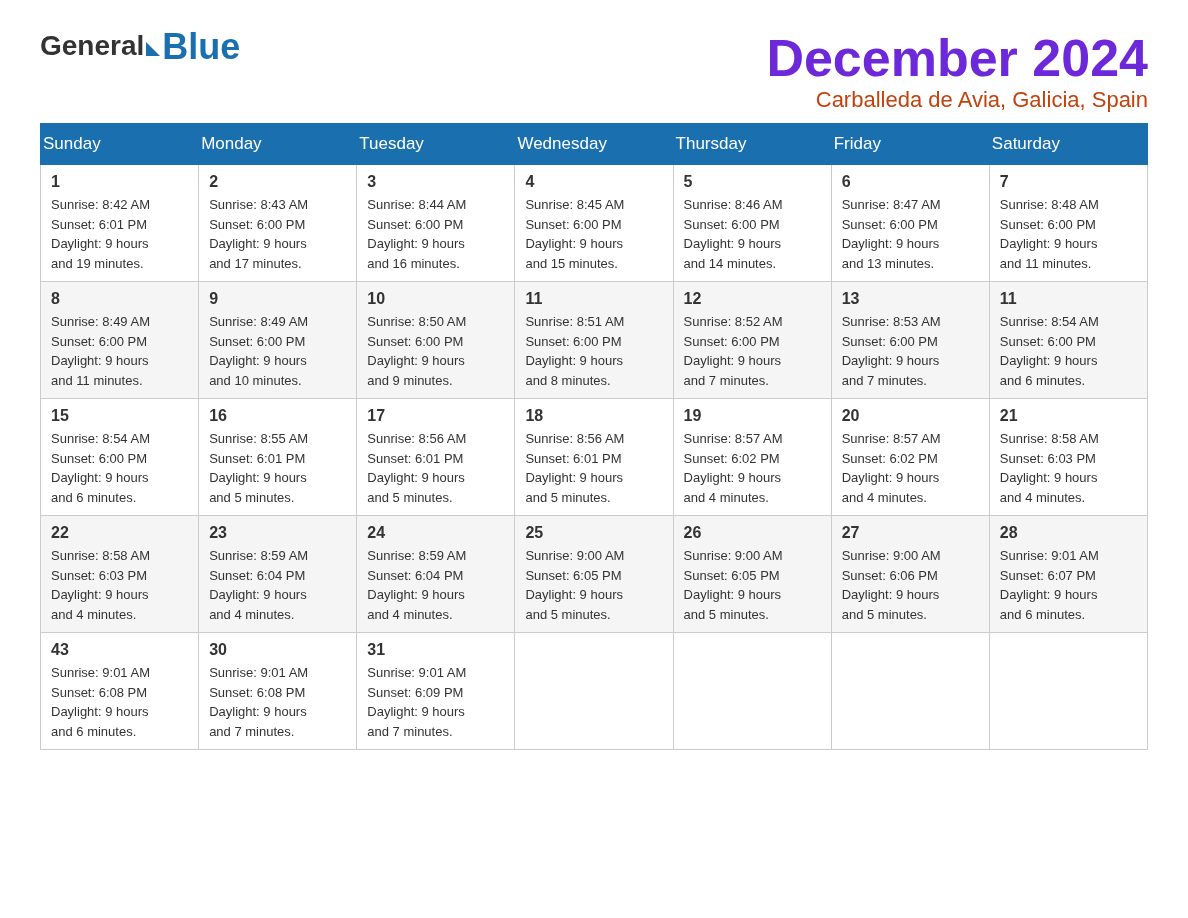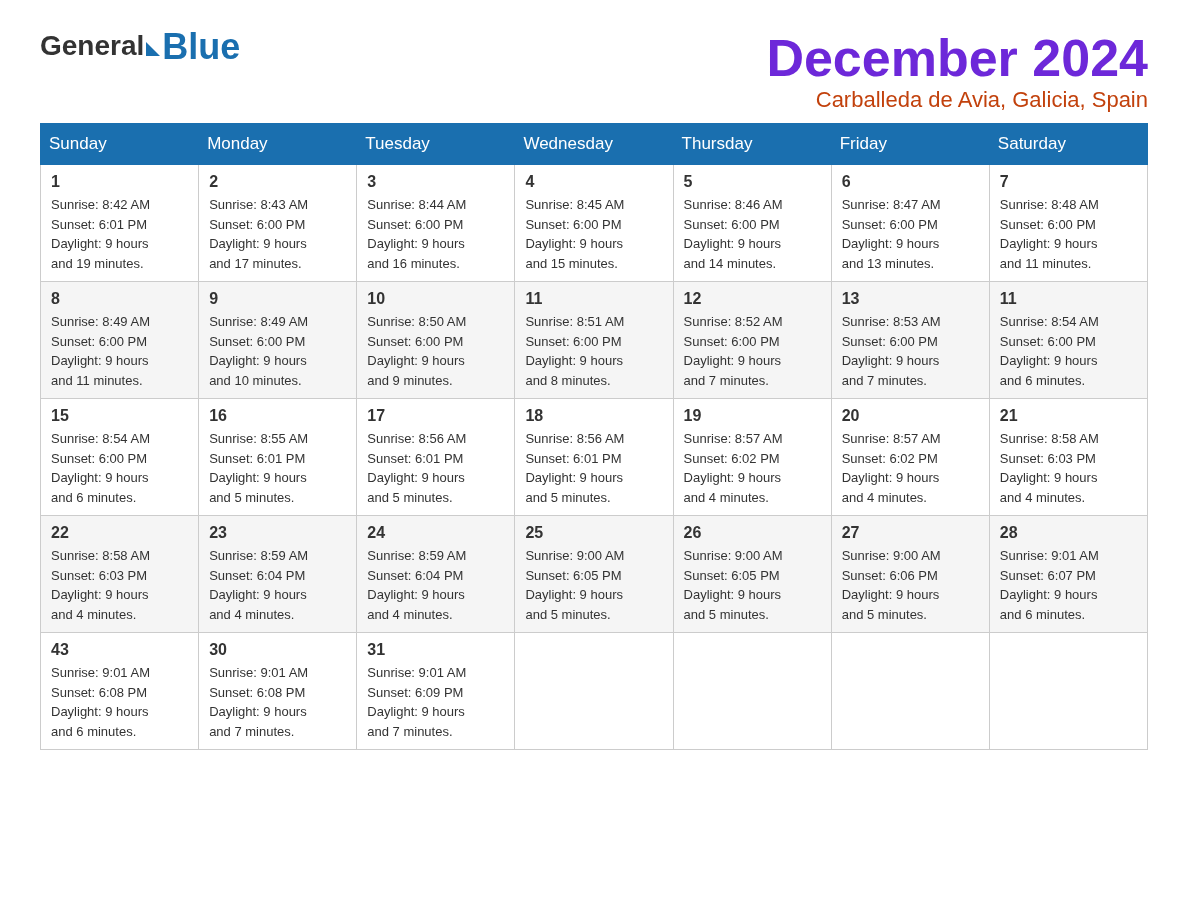--- a/index.html
+++ b/index.html
@@ -59,21 +59,21 @@
       color: #c2410c;
     }
     .calendar {
       width: 100%;
       border-collapse: collapse;
       margin-top: 10px;
     }
     .calendar th {
       background-color: #1a6faf;
       color: #fff;
-      padding: 10px 8px;
+      padding: 10px 2px;
       font-size: 17px;
       font-weight: normal;
       text-align: left;
       border: 1px solid #1a6faf;
     }
     .calendar td {
       vertical-align: top;
       padding: 8px 10px;
       border: 1px solid #ccc;
       width: calc(100% / 7);

